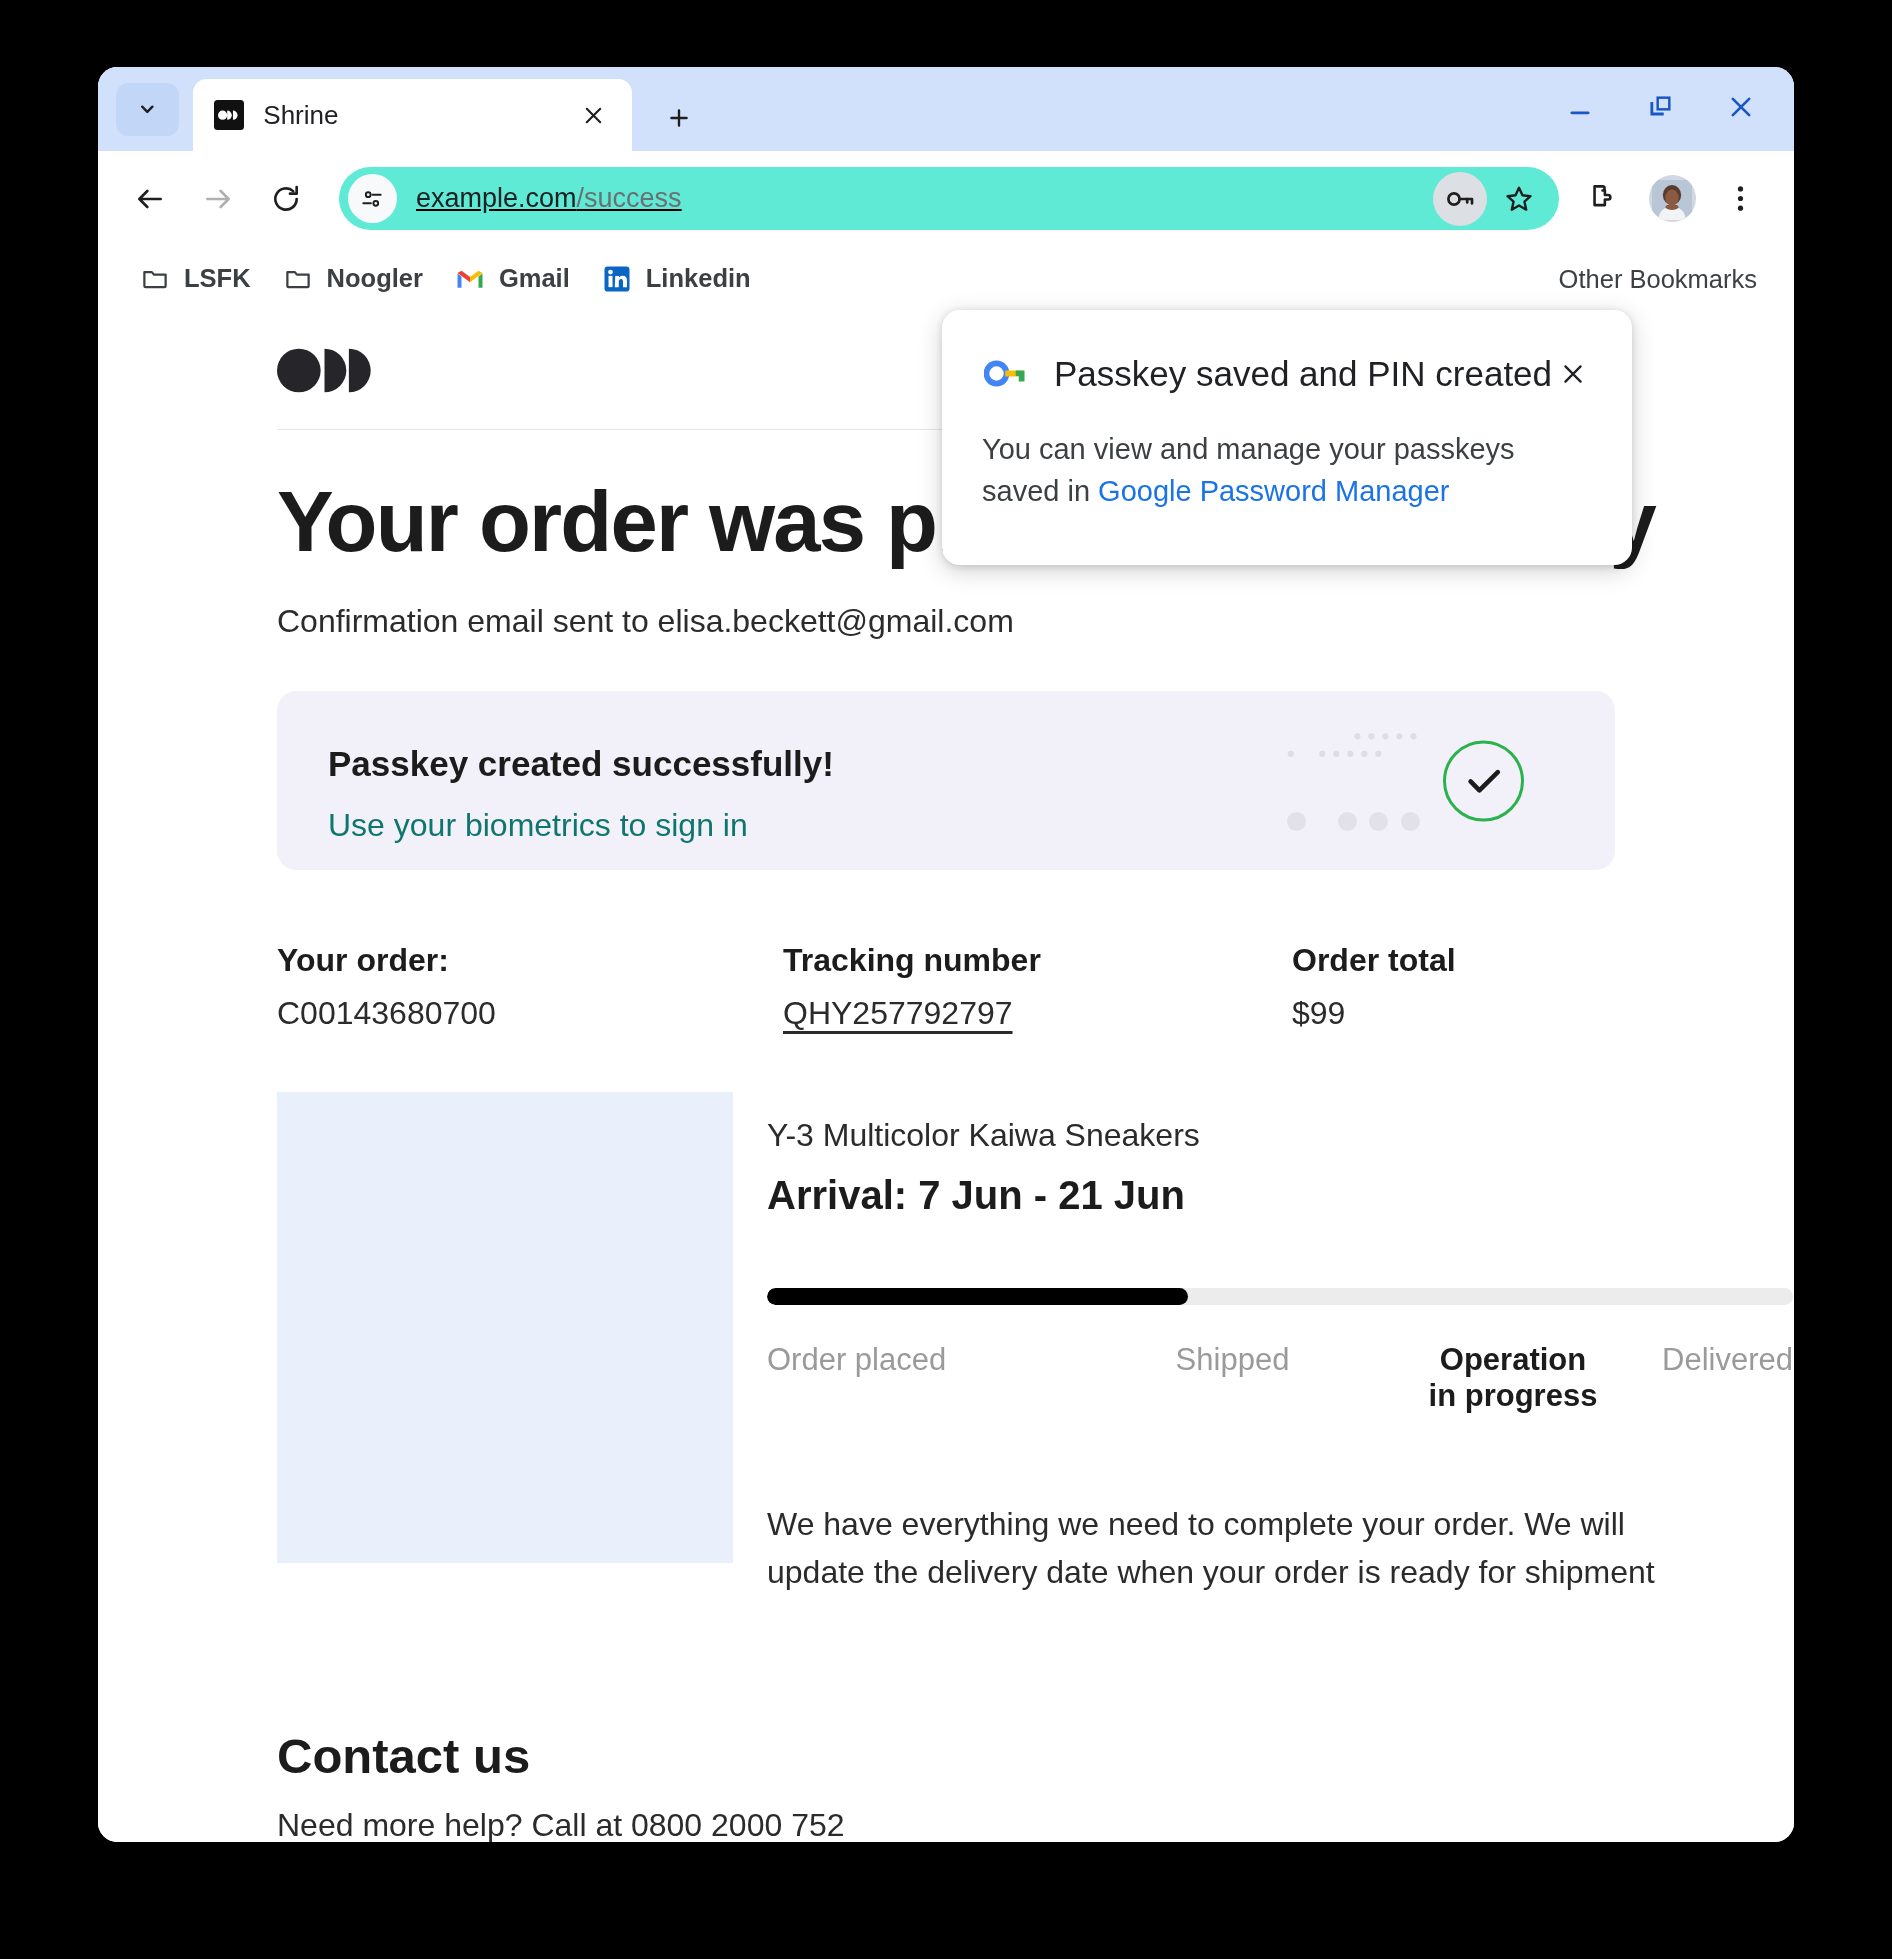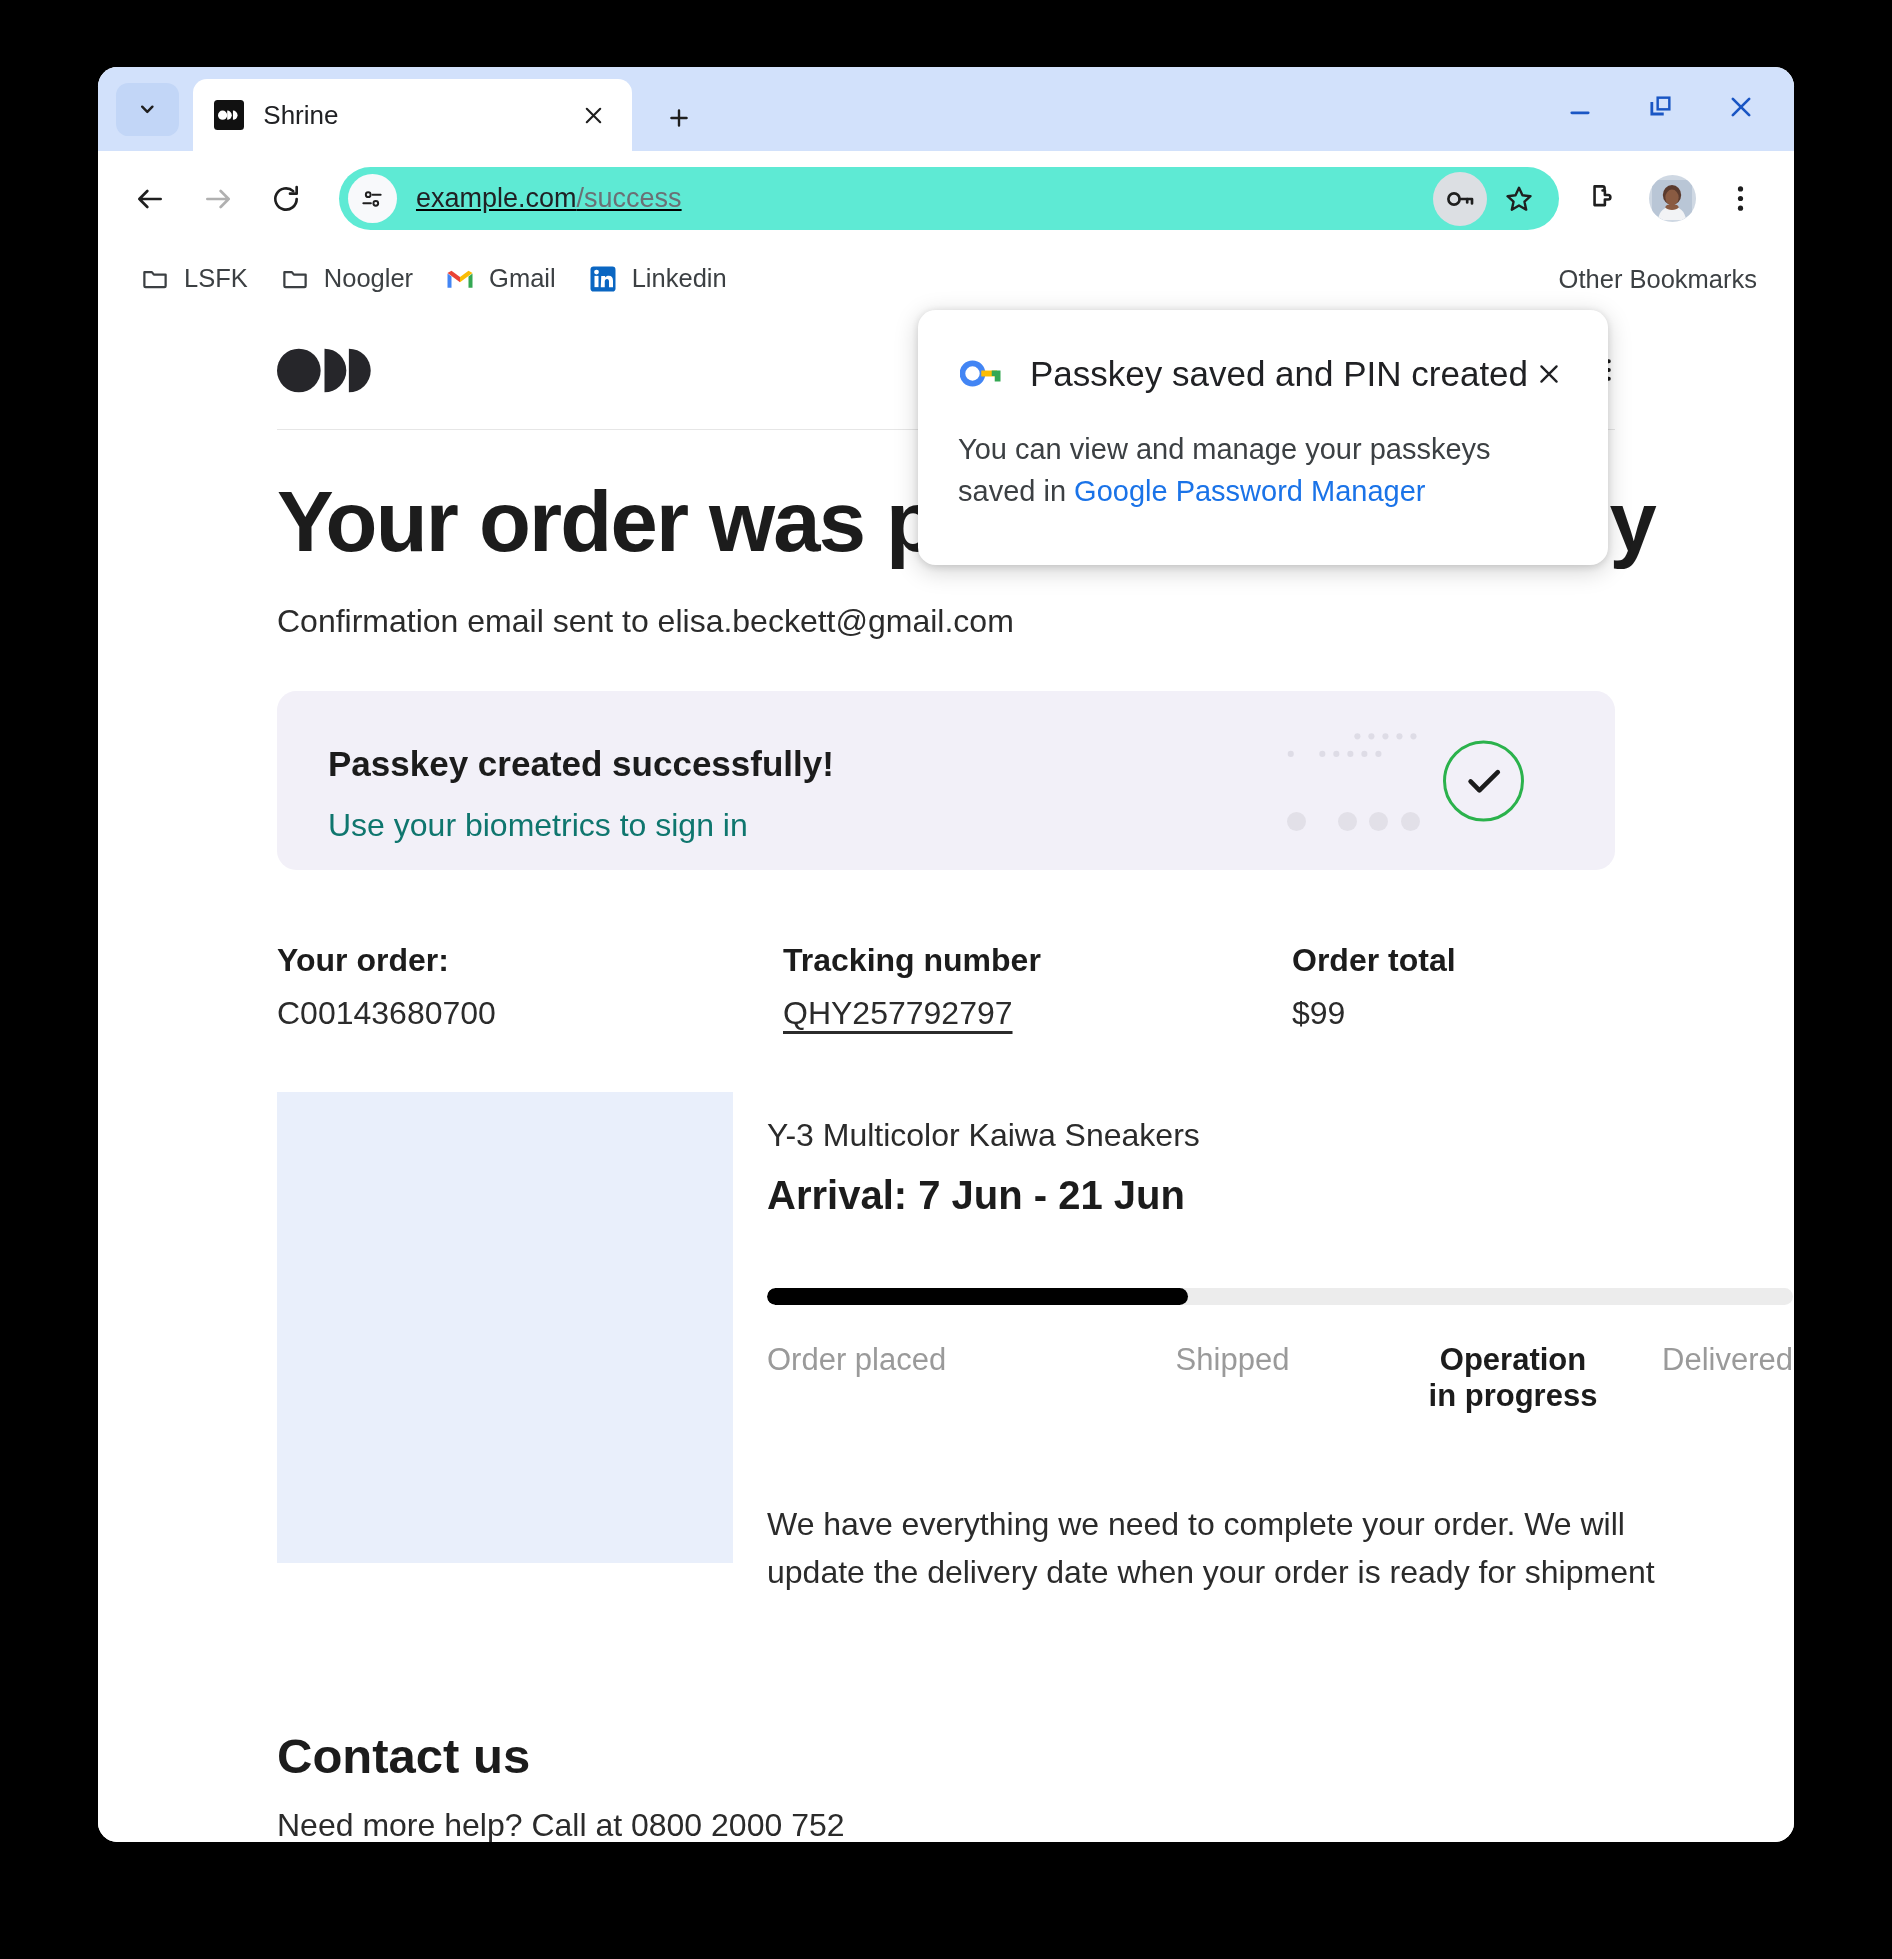--- a/index.html
+++ b/index.html
@@ -190,20 +190,21 @@
     position: relative;
     flex: 0 0 auto;
   }
   .bm {
     display: flex; 
     gap: 14px;
     padding: 7px 16px;
     border-radius: 7px;
     cursor: pointer;
     white-space: nowrap;
+    font-weight: bold;
   }
   .bm-label { font-size: 25.5px; color: #3c4043; }
   .bm-icon { width: 30px; height: 30px; display:flex; align-items:center; justify-content:center; flex:0 0 auto;}
   .bm-icon svg { width: 30px; height: 30px; }
   .other-bookmarks {
     position: absolute;
     right: 23px; top: 50%;
     transform: translateY(-50%);
     display: flex; align-items: center; gap: 12.3px;
     padding: 7px 14px;
@@ -340,21 +341,21 @@
 
   .contact {
     margin-top: 132px;
   }
   .contact h2 { font-size: 49px; font-weight: bold; color: #1c1c1c; }
   .contact p { font-size: 32px; color: #2b2b2b; margin-top: 23px; }
 
   
   .passkey-popup {
     position: absolute;
-    left: 820px; top: 243px;
+    left: 844px; top: 243px;
     width: 690px; height: 255px;
     background: #ffffff;
     border-radius: 17.6px;
     box-shadow: 0 5.3px 24.6px rgba(0,0,0,.18), 0 1.8px 7px rgba(0,0,0,.12);
     padding: 39px 40px 0 40px;
     z-index: 50;
   }
   .pp-head { display: flex; align-items: center; }
   .pp-key-icon { width: 49px; height: 49px; flex: 0 0 auto; display:flex; align-items:center; justify-content:center;}
   .pp-key-icon svg { width: 46px; height: 35px; }

